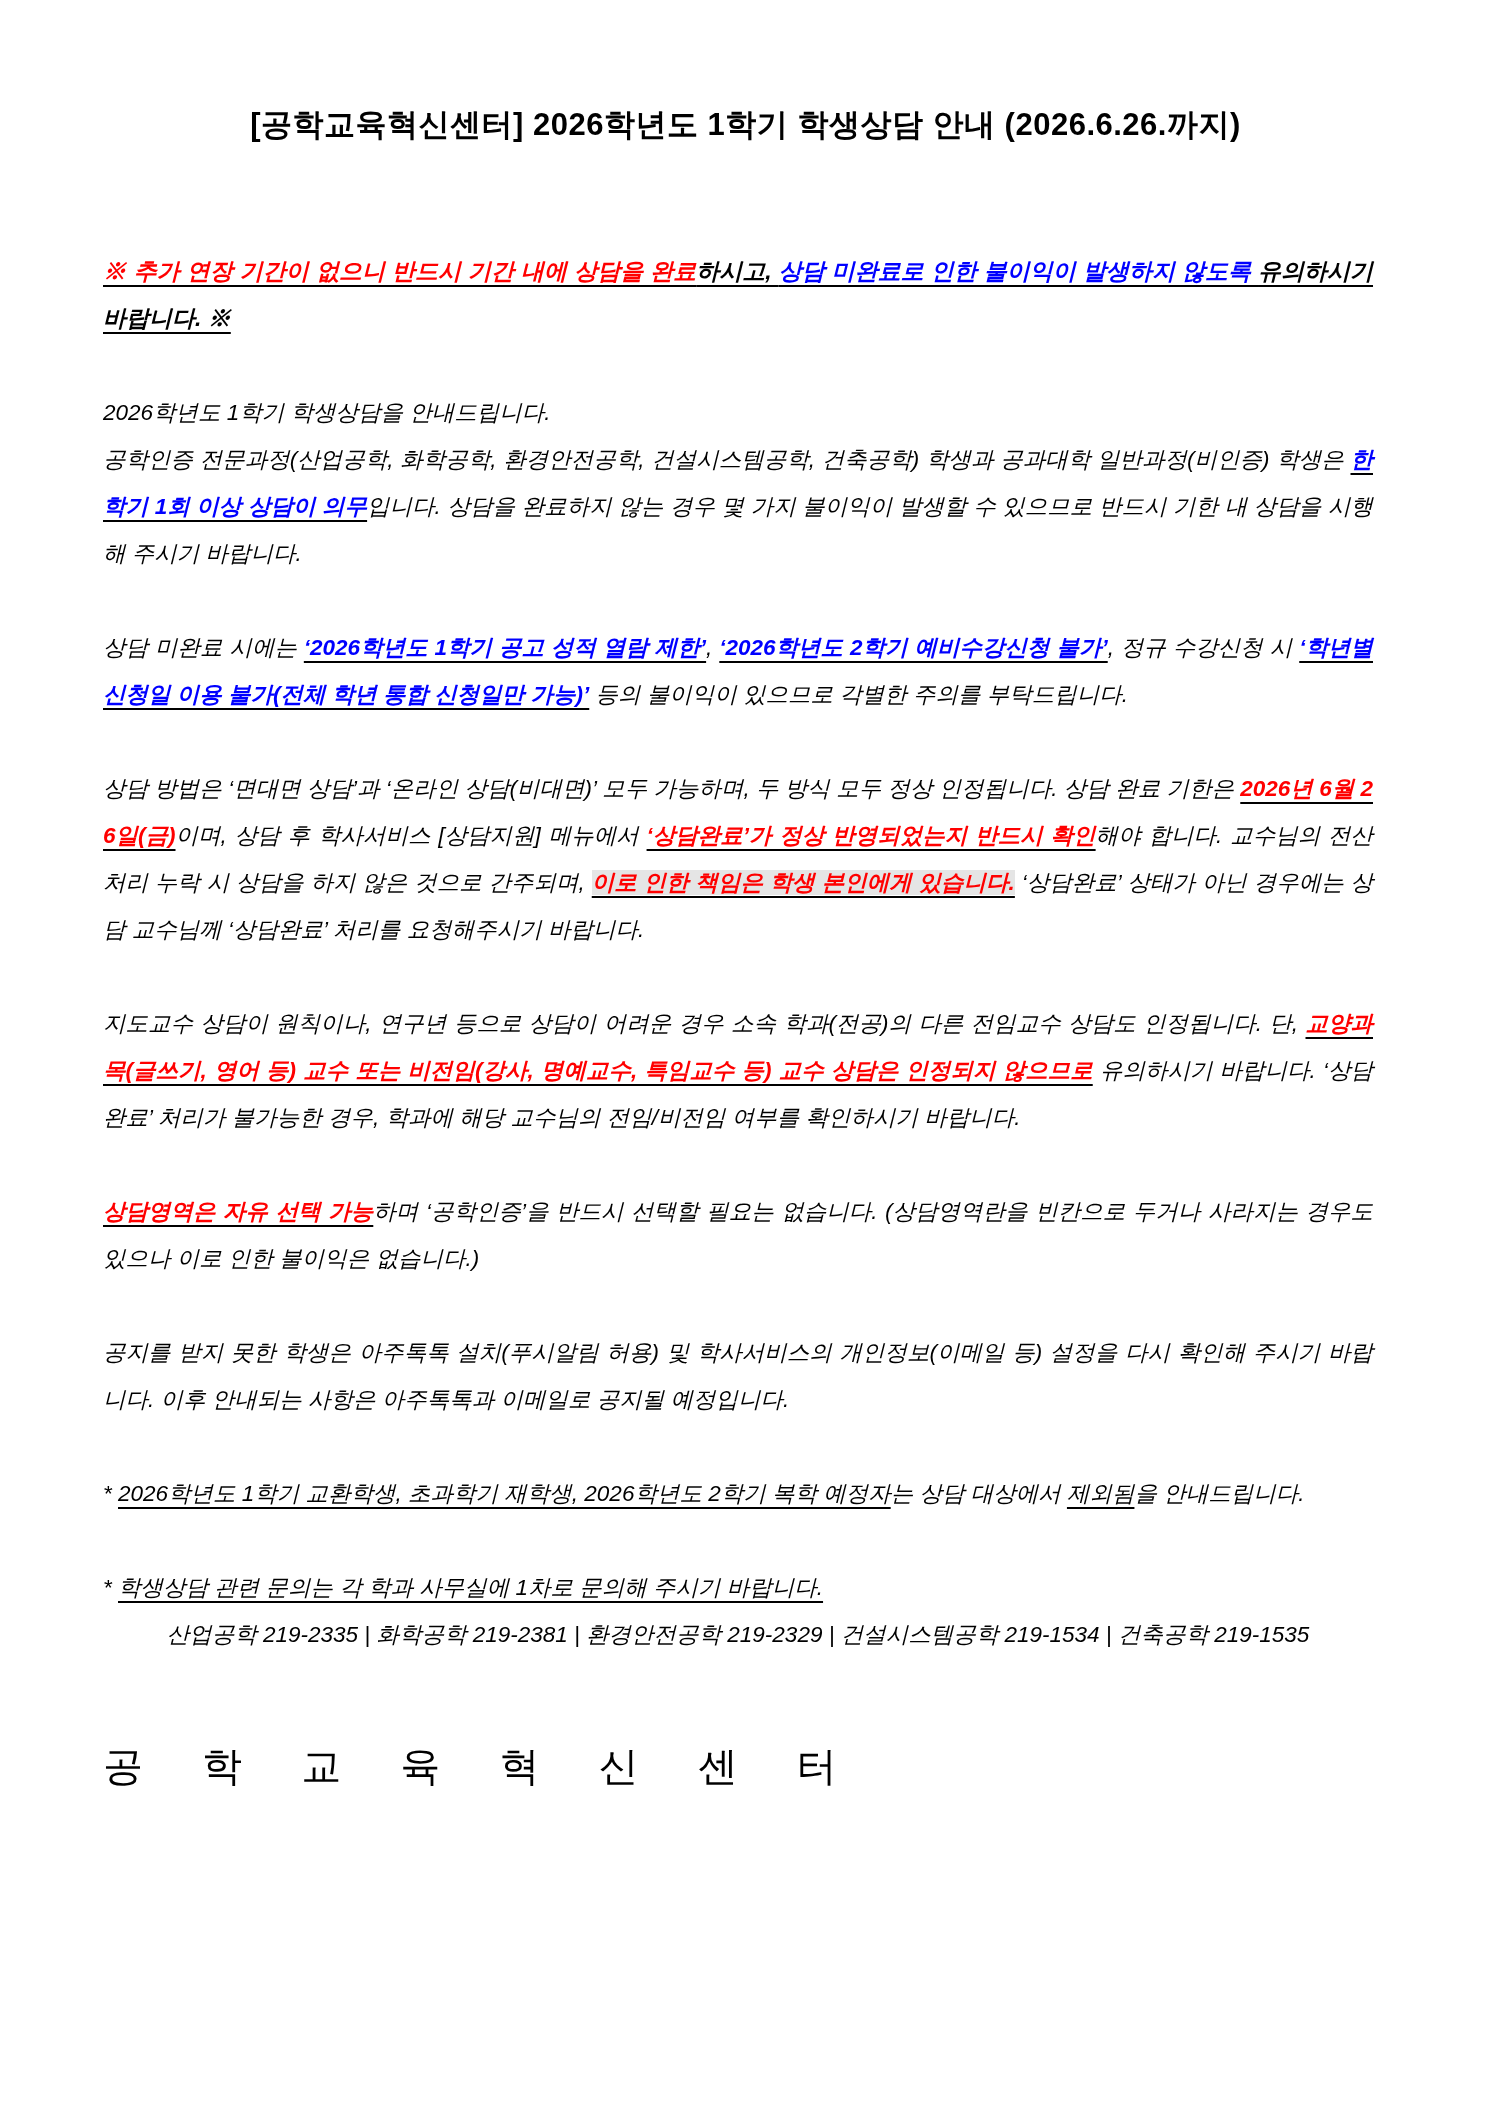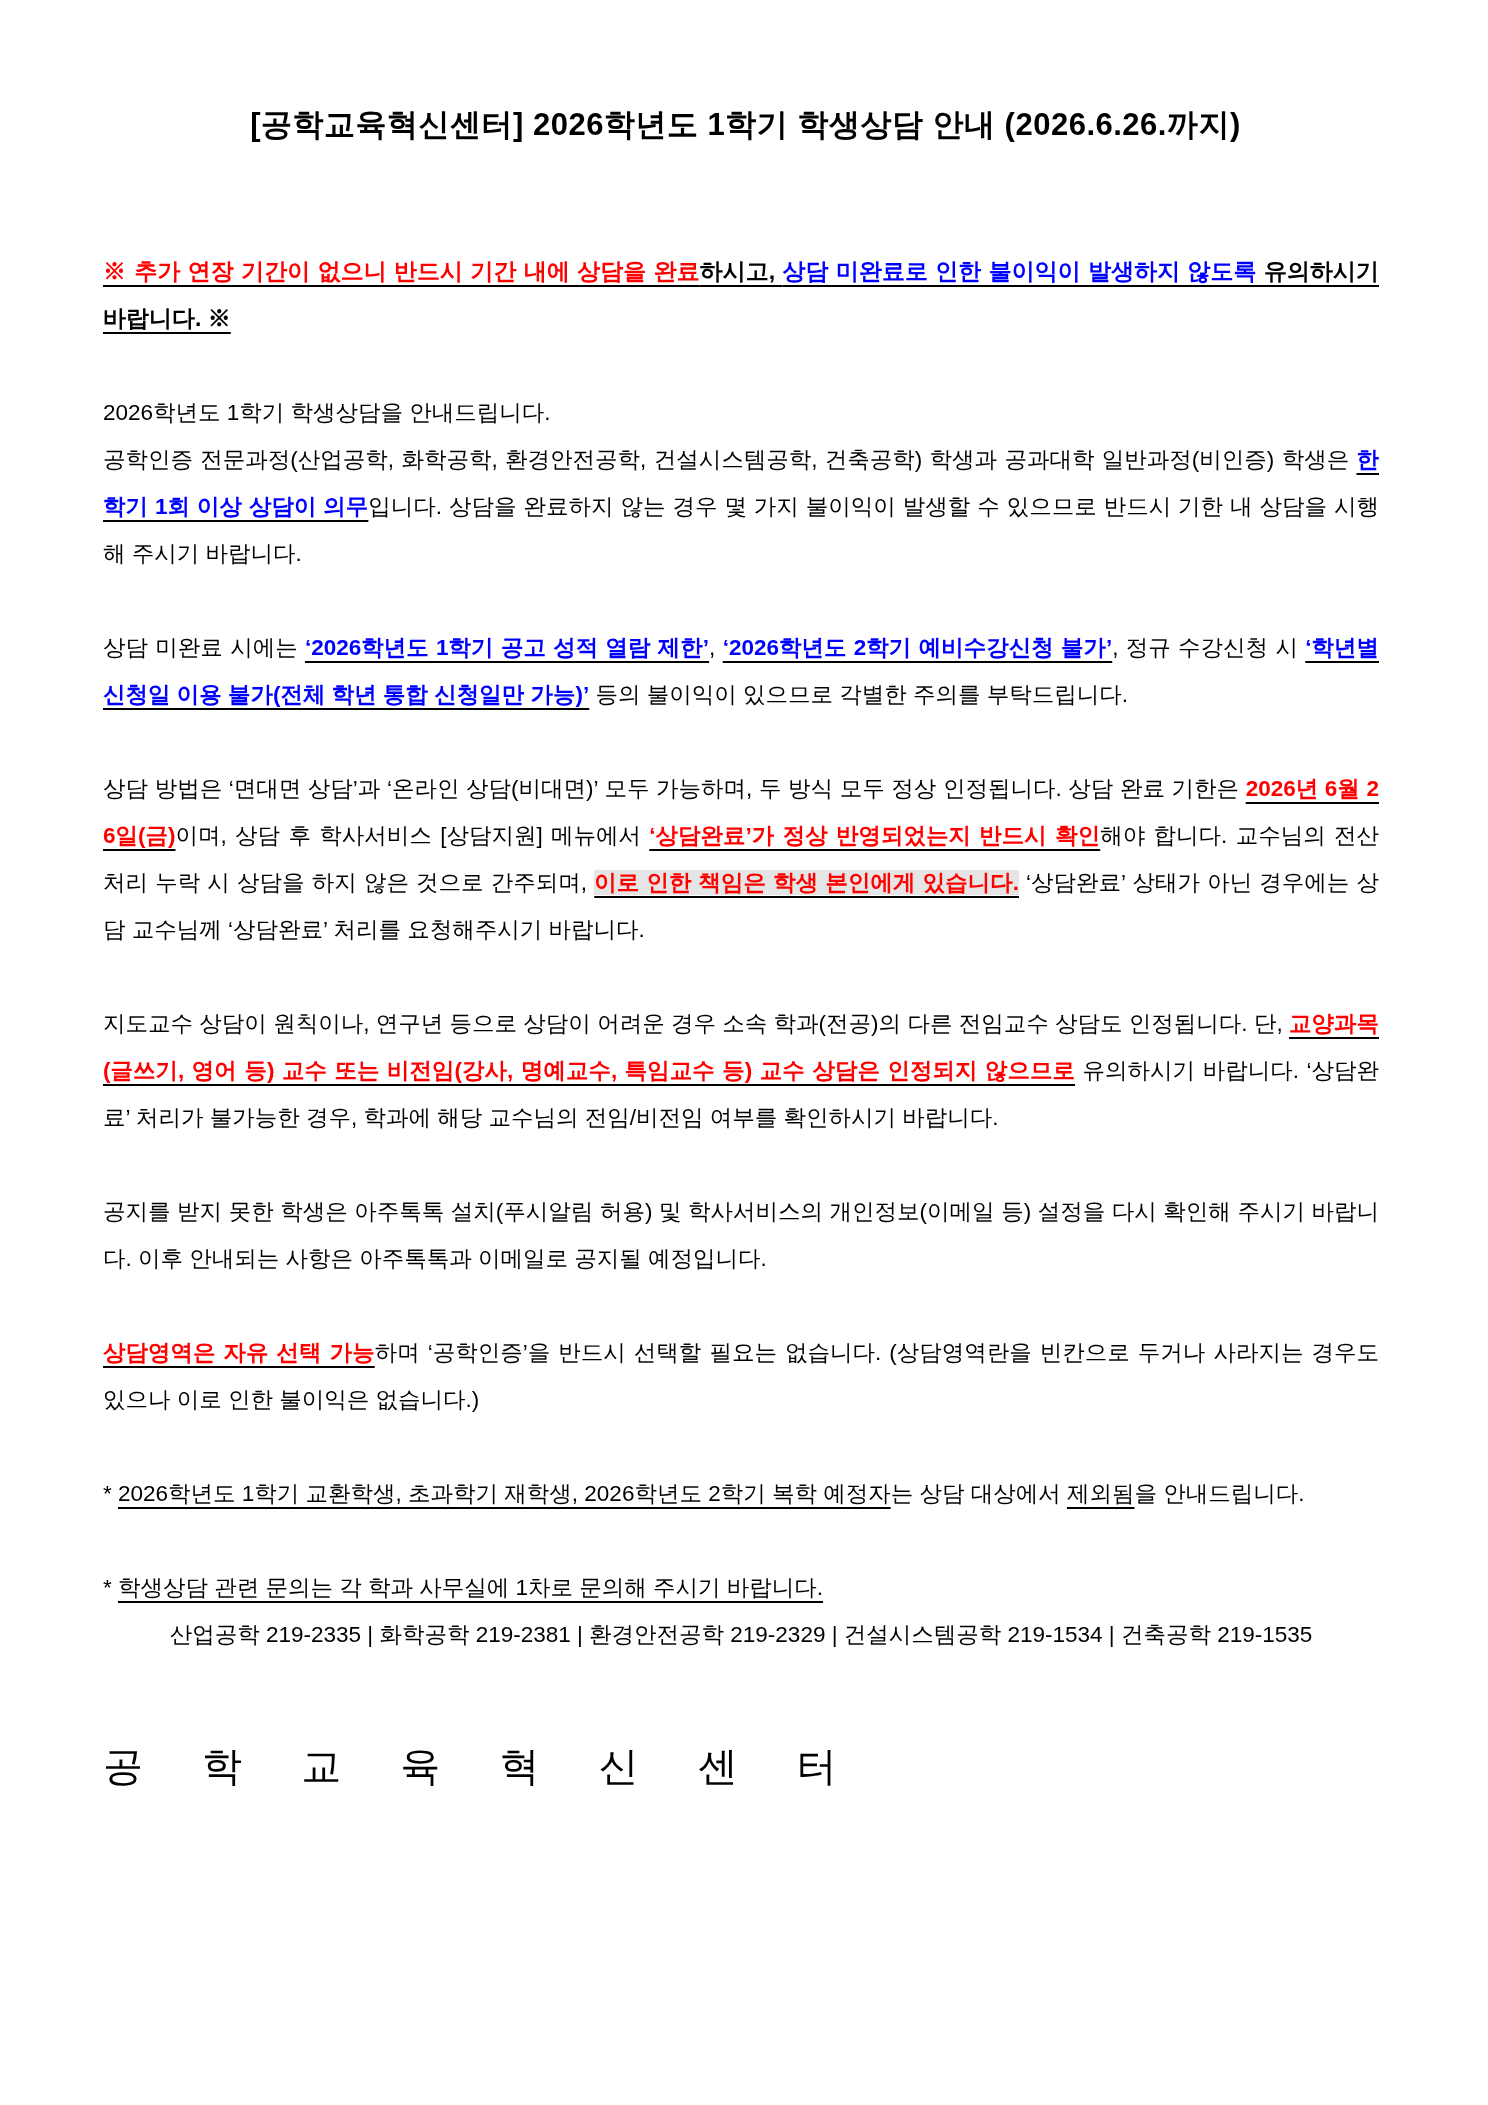--- a/index.html
+++ b/index.html
@@ -20,23 +20,24 @@
   }
   .title {
     font-size: 31px;
     font-weight: bold;
     text-align: center;
     line-height: 50px;
     margin: 0;
     letter-spacing: 0.5px;
   }
   .para {
-    margin: 47px 9px 0 0;
+    margin: 47px 15px 0 0;
     text-align: justify;
     word-break: break-all;
+    font-style: italic;
   }
   .para.tight {
     margin-top: 0;
   }
   .notice {
     margin-top: 98px;
     font-weight: bold;
     font-size: 23px;
     text-decoration: underline;
     text-decoration-color: #000;
@@ -97,25 +98,25 @@
 
   <p class="para">
     <span>상담 방법은 ‘면대면 상담’과 ‘온라인 상담(비대면)’ 모두 가능하며, 두 방식 모두 정상 인정됩니다. 상담 완료 기한은 </span><span class="red b u">2026년 6월 26일(금)</span><span>이며, 상담 후 학사서비스 [상담지원] 메뉴에서 </span><span class="red b u">‘상담완료’가 정상 반영되었는지 반드시 확인</span><span>해야 합니다. 교수님의 전산 처리 누락 시 상담을 하지 않은 것으로 간주되며, </span><span class="red b u hl">이로 인한 책임은 학생 본인에게 있습니다.</span><span> ‘상담완료’ 상태가 아닌 경우에는 상담 교수님께 ‘상담완료’ 처리를 요청해주시기 바랍니다.</span>
   </p>
 
   <p class="para">
     <span>지도교수 상담이 원칙이나, 연구년 등으로 상담이 어려운 경우 소속 학과(전공)의 다른 전임교수 상담도 인정됩니다. 단, </span><span class="red b u">교양과목(글쓰기, 영어 등) 교수 또는 비전임(강사, 명예교수, 특임교수 등) 교수 상담은 인정되지 않으므로</span><span> 유의하시기 바랍니다. ‘상담완료’ 처리가 불가능한 경우, 학과에 해당 교수님의 전임/비전임 여부를 확인하시기 바랍니다.</span>
   </p>
 
   <p class="para">
-    <span>공지를 받지 못한 학생은 아주톡톡 설치(푸시알림 허용) 및 학사서비스의 개인정보(이메일 등) 설정을 다시 확인해 주시기 바랍니다. 이후 안내되는 사항은 아주톡톡과 이메일로 공지될 예정입니다.</span>
+    <span class="red b u">상담영역은 자유 선택 가능</span><span>하며 ‘공학인증’을 반드시 선택할 필요는 없습니다. (상담영역란을 빈칸으로 두거나 사라지는 경우도 있으나 이로 인한 불이익은 없습니다.)</span>
   </p>
 
   <p class="para">
-    <span class="red b u">상담영역은 자유 선택 가능</span><span>하며 ‘공학인증’을 반드시 선택할 필요는 없습니다. (상담영역란을 빈칸으로 두거나 사라지는 경우도 있으나 이로 인한 불이익은 없습니다.)</span>
+    <span>공지를 받지 못한 학생은 아주톡톡 설치(푸시알림 허용) 및 학사서비스의 개인정보(이메일 등) 설정을 다시 확인해 주시기 바랍니다. 이후 안내되는 사항은 아주톡톡과 이메일로 공지될 예정입니다.</span>
   </p>
 
   <p class="para bullet">
     <span>* </span><span class="u">2026학년도 1학기 교환학생, 초과학기 재학생, 2026학년도 2학기 복학 예정자</span><span>는 상담 대상에서 </span><span class="u">제외됨</span><span>을 안내드립니다.</span>
   </p>
 
 
   <p class="para bullet">
     <span>* </span><span class="u">학생상담 관련 문의는 각 학과 사무실에 1차로 문의해 주시기 바랍니다.</span>
   </p>

